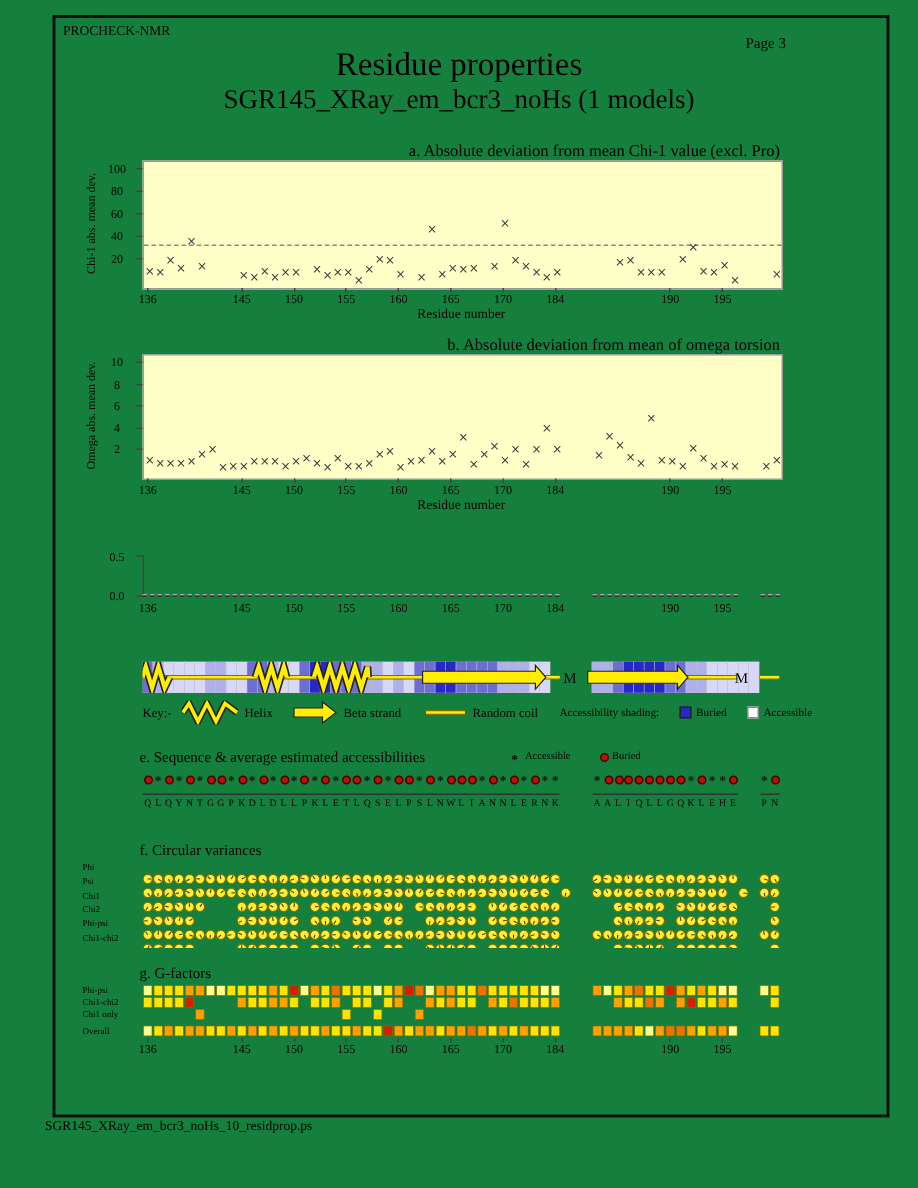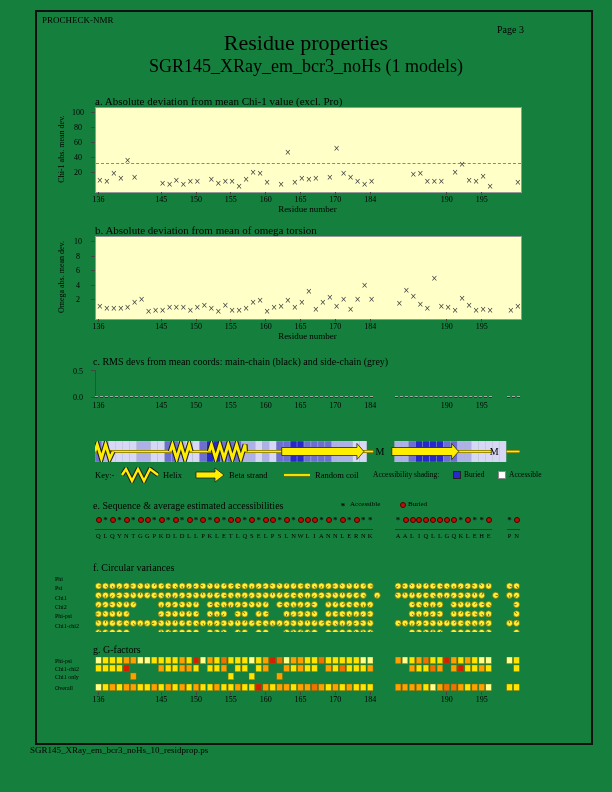--- a/index.html
+++ b/index.html
@@ -4,21 +4,21 @@
 <style>
   html,body{margin:0;padding:0;background:#fff;}
   .page{position:relative;width:612px;height:792px;background:#15803d;
         font-family:"Liberation Serif","DejaVu Serif",serif;color:#000;overflow:hidden;}
   .abs{position:absolute;}
   .border-box{position:absolute;left:35px;top:10px;width:554px;height:731px;border:2px solid #111;}
   .hdr-app{position:absolute;left:42px;top:15px;font-size:9px;}
   .hdr-page{position:absolute;left:497px;top:24px;font-size:10px;}
   .title{position:absolute;left:0;top:30px;width:612px;text-align:center;font-size:22px;}
   .subtitle{position:absolute;left:0;top:56px;width:612px;text-align:center;font-size:18px;}
-  .plot-title{position:absolute;left:40px;top:0;width:425px;text-align:left;font-size:11px;}
+  .plot-title{position:absolute;left:40px;top:0;width:425px;text-align:right;font-size:11px;}
   .sec-title{font-size:10px;}
   .pbox{position:absolute;left:40px;top:12px;width:425px;background:#ffffc8;border:1px solid #999;}
   .ytick-label{position:absolute;width:22px;text-align:center;font-size:8px;}
   .ytick-mark{position:absolute;width:4px;height:1px;background:#444;}
   .xtick-mark{position:absolute;width:1px;height:3px;background:#444;}
   .xtick-label{position:absolute;width:24px;margin-left:-12px;text-align:center;font-size:8px;}
   .xaxis-title{position:absolute;left:40px;width:425px;text-align:center;font-size:9px;}
   .ylab{position:absolute;white-space:nowrap;font-size:8px;transform:translate(-50%,-50%) rotate(-90deg);}
   .pt{position:absolute;font-size:8px;line-height:8px;color:#3c3c3c;font-family:"DejaVu Sans",sans-serif;}
   .dash{position:absolute;border-top:1px dashed #888;}
@@ -217,21 +217,20 @@
       <div class="xtick-label" style="left: 280.369px; top: 98px;">170</div>
       <div class="xtick-mark" style="left: 314.705px; top: 95px;"></div>
       <div class="xtick-label" style="left: 315.205px; top: 98px;">184</div>
       <div class="xtick-mark" style="left: 391.344px; top: 95px;"></div>
       <div class="xtick-label" style="left: 391.844px; top: 98px;">190</div>
       <div class="xtick-mark" style="left: 426.18px; top: 95px;"></div>
       <div class="xtick-label" style="left: 426.68px; top: 98px;">195</div>
     </div>
 
   <div class="abs" id="plot-c" style="left:55px;top:356px;width:470px;height:58px;">
-    <div class="sec-title" style="position:absolute;left:38px;top:0;">c. RMS devs from mean coords: main-chain (black) and side-chain (grey)</div>
   <div style="position: absolute; left: 40px; top: 14px; width: 1px; height: 27px; background: rgb(68, 68, 68);"></div>
       <div class="ytick-label" style="left: 12px; top: 11px;">0.5</div>
       <div class="ytick-label" style="left: 12px; top: 37px;">0.0</div>
       <div class="ytick-mark" style="left: 36px; top: 14px;"></div>
       <div class="ytick-mark" style="left: 36px; top: 41px;"></div>
       <div class="dashseg2" style="left: 40.4836px; top: 40px; width: 277.721px;"></div>
       <div class="dashseg" style="left: 40.4836px; top: 41px; width: 277.721px;"></div>
       <div class="dashseg2" style="left: 340.074px; top: 40px; width: 96.5738px;"></div>
       <div class="dashseg" style="left: 340.074px; top: 41px; width: 96.5738px;"></div>
       <div class="dashseg2" style="left: 451.549px; top: 40px; width: 12.9672px;"></div>

